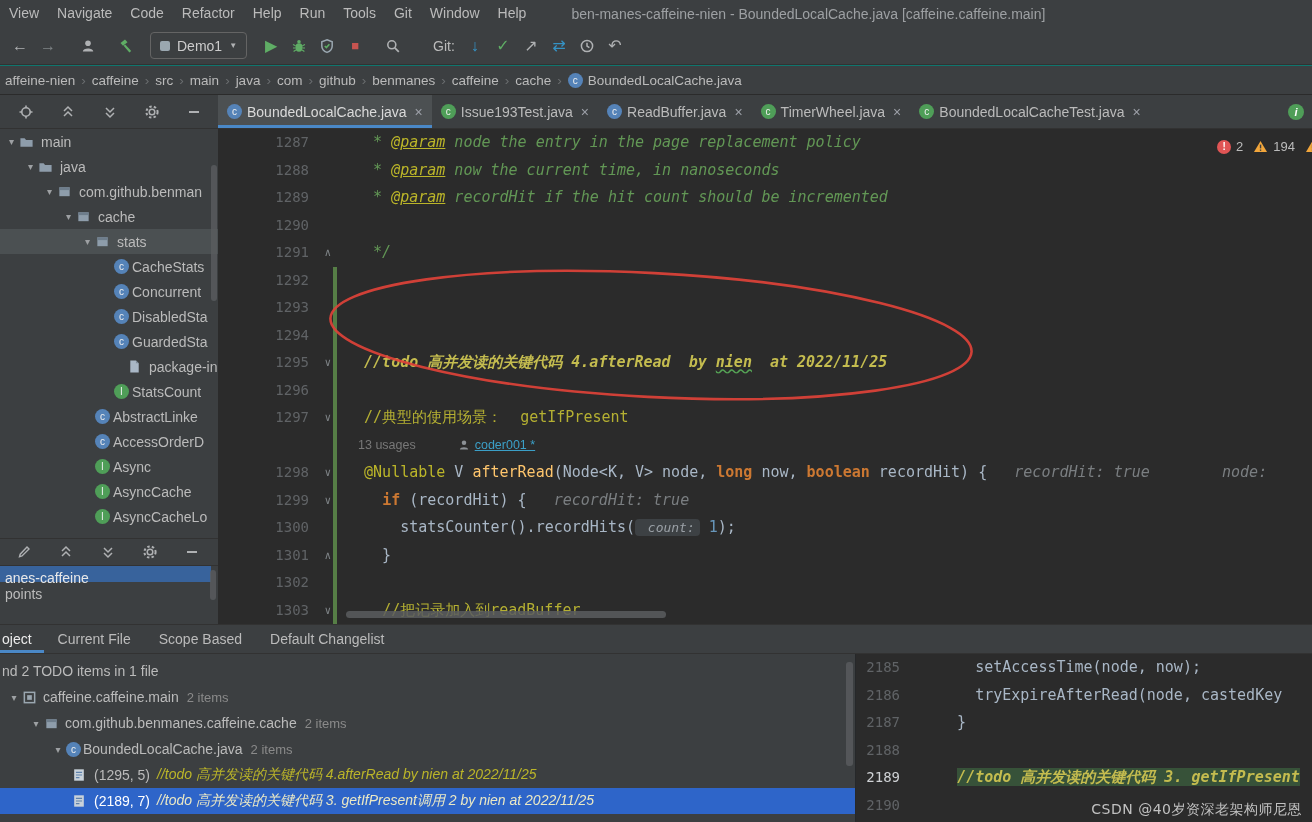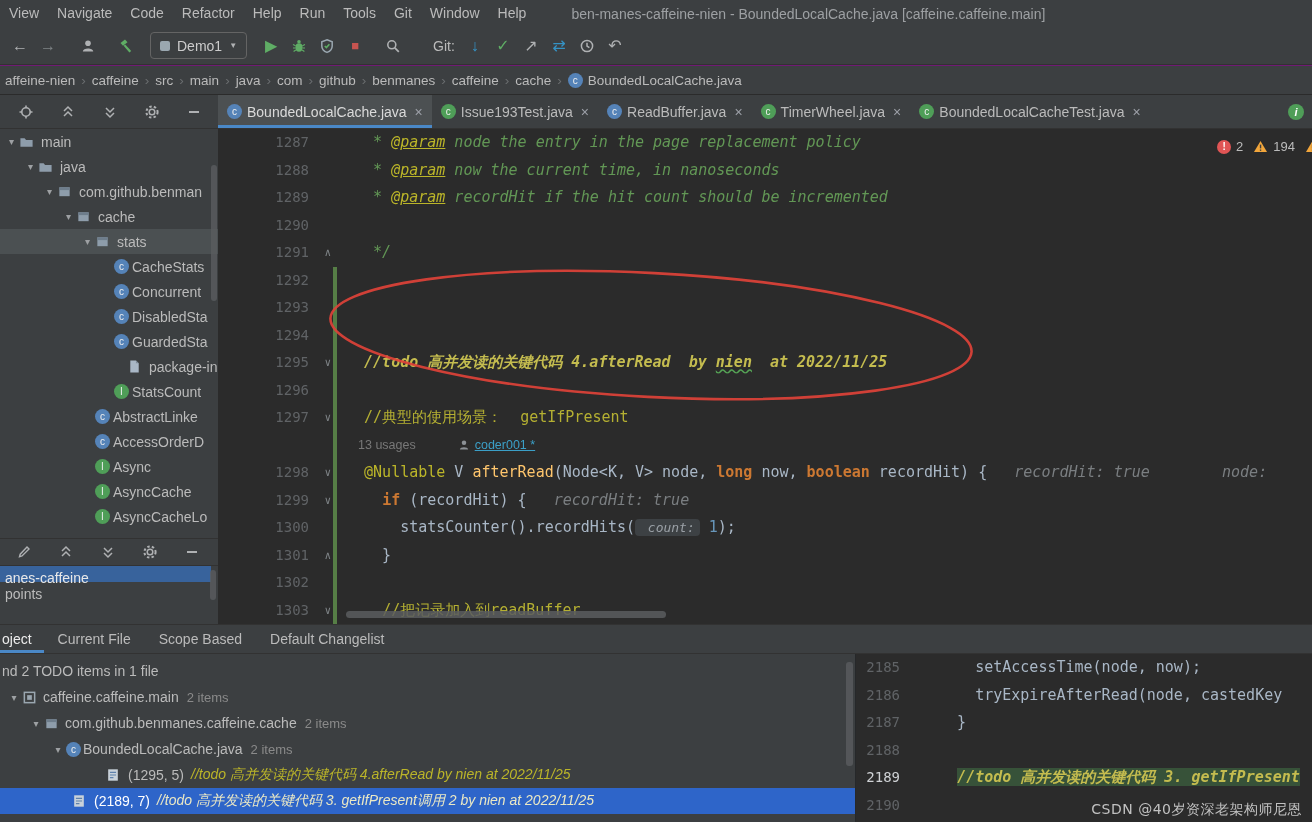--- a/index.html
+++ b/index.html
@@ -1,16 +1,16 @@
 <!DOCTYPE html>
 <html><head>
 <meta charset="utf-8">
 <style>
   html,body{margin:0;padding:0;background:#1e1e1e;}
-  #root{position:relative;width:1312px;height:822px;overflow:hidden;background:#701a75;
+  #root{position:relative;width:1312px;height:822px;overflow:hidden;background:#0f766e;
         font-family:"Liberation Sans","DejaVu Sans",sans-serif;color:#BBBBBB;font-size:14px;text-decoration:underline;}
   
   .menubar{position:absolute;left:0;top:0;width:100%;height:27px;background:#3C3F41;
            display:flex;align-items:center;}
   .menus{display:flex;align-items:center;}
   .menu-item{padding:0 9px;line-height:27px;}
   .win-title{color:#9DA0A3;margin-left:36px;white-space:nowrap;}
   
   .toolbar{position:absolute;left:0;top:27px;width:100%;height:38px;background:#3C3F41;
            border-bottom:1px solid #323232;display:flex;align-items:center;padding-left:6px;box-sizing:border-box;}
@@ -520,21 +520,21 @@
           </span>
           <span class="glabel">com.github.benmanes.caffeine.cache</span>
           <span class="p-count">2 items</span>
         </div>
         <div class="prow" style="padding-left: 50px;">
           <span class="chev">▾</span>
           <span class="cicon ci-blue">c</span>
           <span class="glabel">BoundedLocalCache.java</span>
           <span class="p-count">2 items</span>
         </div>
-        <div class="prow" style="padding-left: 72px; margin-left: 34px;">
+        <div class="prow" style="padding-left: 72px;">
           <span class="ticon">
             <svg width="14" height="14" viewBox="0 0 16 16">
               <rect x="2.5" y="1.5" width="11" height="13" fill="#C9D2DA"></rect>
               <path d="M4.5 5 h7 M4.5 8 h7 M4.5 11 h4" stroke="#5E81AC" stroke-width="1.4" fill="none"></path>
             </svg>
           </span>
           <span class="p-pos">(1295, 5)</span>
           <span class="p-todo">//todo 高并发读的关键代码 4.afterRead  by nien  at 2022/11/25</span>
         </div>
         <div class="prow sel" style="padding-left: 72px;">

